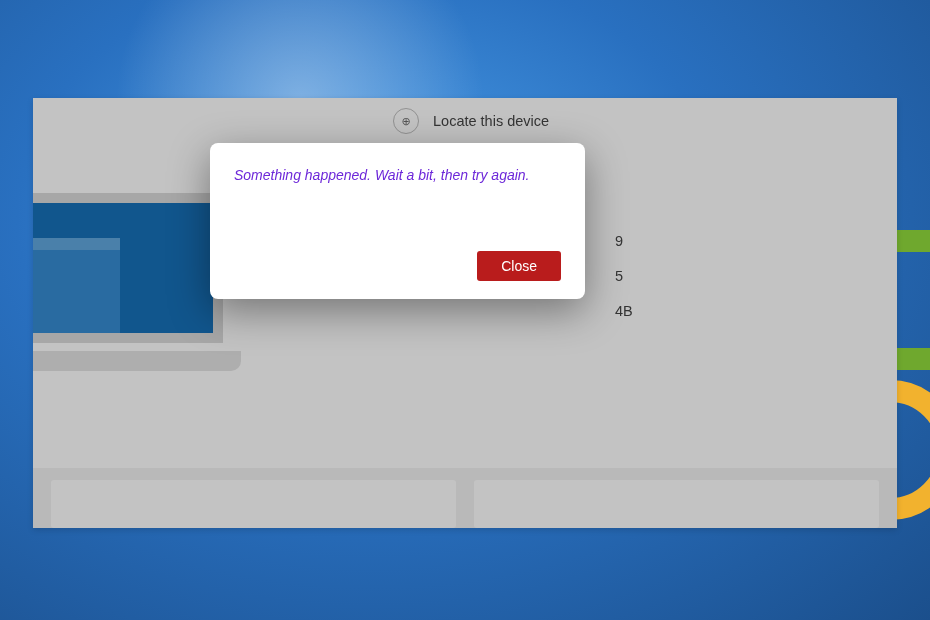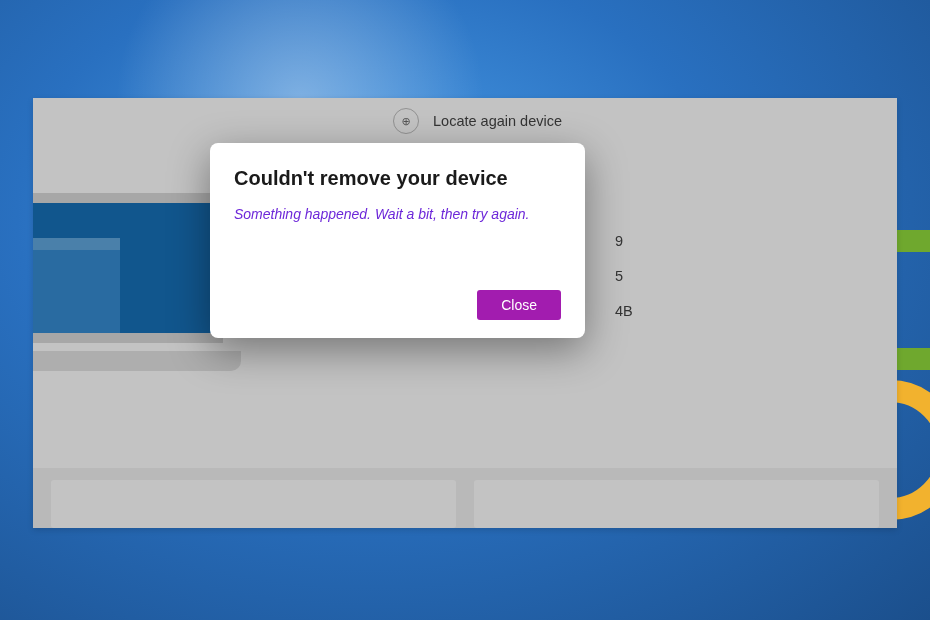--- a/index.html
+++ b/index.html
@@ -213,21 +213,21 @@
       margin-bottom: 68px;
       font-style: italic;
     }
 
     .dialog-footer {
       display: flex;
       justify-content: flex-end;
     }
 
     .close-btn {
-      background: #a21caf;
+      background: #b91c1c;
       color: #fff;
       border: none;
       font-size: 14px;
       padding: 7px 24px;
       border-radius: 3px;
       cursor: pointer;
       font-family: inherit;
     }
   </style>
 </head>
@@ -251,39 +251,38 @@
         <div class="laptop-screen">
           <div class="laptop-window"></div>
         </div>
         <div class="laptop-base"></div>
       </div>
     </div>
 
     <div class="details-col">
       <div class="locate-row">
         <span class="locate-circle">⊕</span>
-        <span>Locate again device</span>
+        <span>Locate this device</span>
       </div>
 
       <div class="name-label">Name</div>
 
       <div class="spec-line">9</div>
       <div class="spec-line">5</div>
       <div class="spec-line">4B</div>
     </div>
 
     <div class="bottom-cards">
       <div class="bcard"></div>
       <div class="bcard"></div>
     </div>
   </div>
 
   <div class="dimmer"></div>
 
   <div class="dialog">
-    <div class="dialog-title">Couldn't remove your device</div>
     <div class="dialog-body">Something happened. Wait a bit, then try again.</div>
     <div class="dialog-footer">
       <button class="close-btn">Close</button>
     </div>
   </div>
 
 </div>
 
 </body></html>

